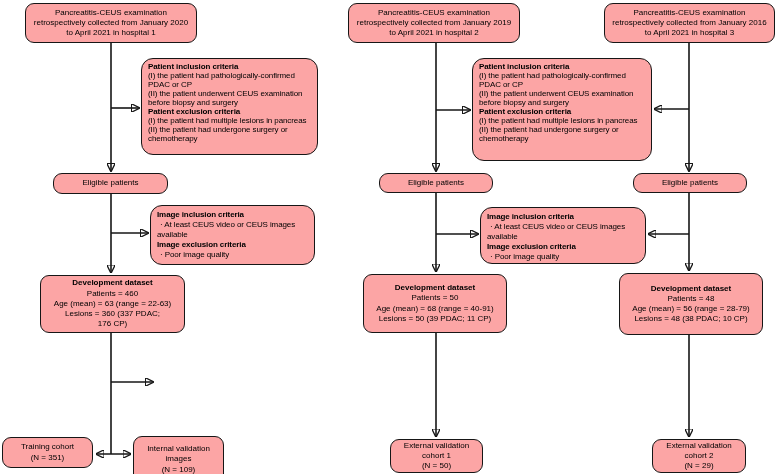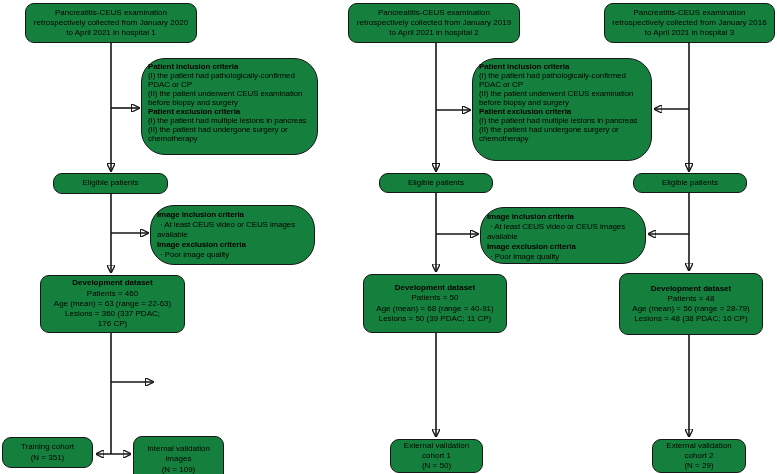--- a/index.html
+++ b/index.html
@@ -3,26 +3,26 @@
 <meta charset="utf-8">
 <style>
   html,body{margin:0;padding:0;background:#fff;}
   .stage{
     position:relative;width:777px;height:474px;background:#ffffff;
     font-family:"Liberation Sans",sans-serif;color:#000;overflow:hidden;
   }
   svg.wires{position:absolute;left:0;top:0;width:777px;height:474px;}
   svg.wires path{stroke:#161616;stroke-width:1.6;fill:none;}
   .box{
-    position:absolute;box-sizing:border-box;background:#15803d;
+    position:absolute;box-sizing:border-box;background:#fca5a5;
     border:1.5px solid #161616;border-radius:9px;font-size:8px;
   }
   .vc{display:flex;flex-direction:column;justify-content:center;
       text-align:center;line-height:1.28;padding:1px 4px;}
-  .criteria{border-radius:24px;padding:4px 5px 8px 6px;line-height:1.12;
+  .criteria{border-radius:12px;padding:4px 5px 8px 6px;line-height:1.12;
       text-align:left;letter-spacing:-0.1px;}
   .ic{line-height:1.26;}
   .bullet{text-indent:3px;}
   .b{font-weight:700;}
 </style>
 </head>
 <body>
 
 <div class="stage">
 

